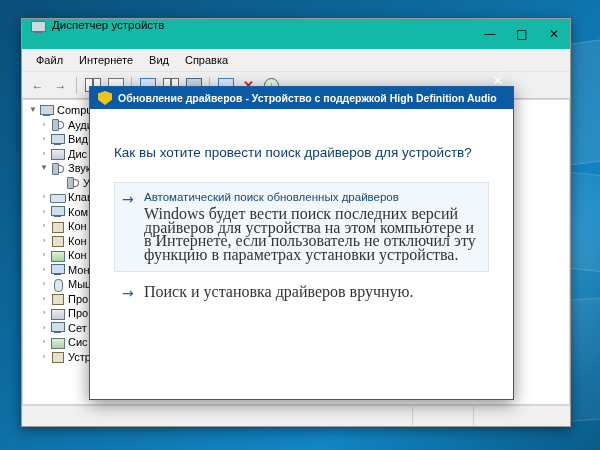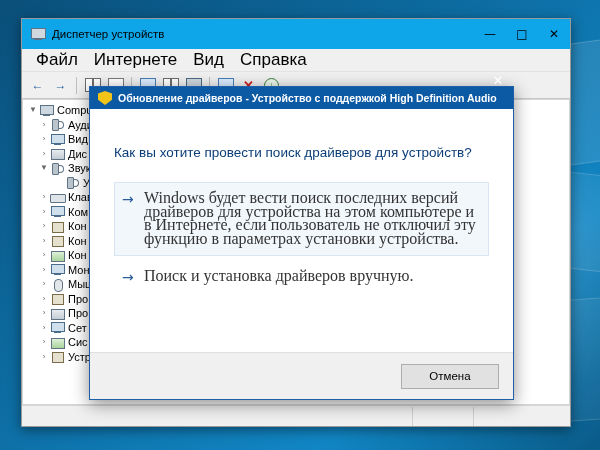--- a/index.html
+++ b/index.html
@@ -43,23 +43,23 @@
     width: 548px;
     height: 407px;
     background: #f0f0f0;
     border: 1px solid #9a9a9a;
     box-shadow: 0 3px 12px rgba(0,0,0,0.45);
     display: flex;
     flex-direction: column;
   }
   #dm-titlebar {
     height: 30px;
-    background: #0ea5e9;
-    display: flex;
-    align-items: center;
+    background: #14b8a6;
+    display: flex;
+    align-items: flex-start;
     flex: 0 0 auto;
   }
   #dm-titlebar .t-icon {
     width: 16px; height: 16px;
     margin: 0 6px 0 8px;
     position: relative;
   }
   #dm-titlebar .t-icon .mon {
     position: absolute; left: 1px; top: 2px;
     width: 13px; height: 9px;
@@ -88,21 +88,21 @@
   #dm-menubar {
     height: 22px;
     display: flex;
     align-items: center;
     padding-left: 6px;
     border-bottom: 1px solid #e3e3e3;
     background: #f0f0f0;
     flex: 0 0 auto;
   }
   #dm-menubar .m-item {
-    font-size: 17px;
+    font-size: 11px;
     color: #000;
     padding: 2px 8px;
     white-space: nowrap;
   }
 
   
   #dm-toolbar {
     height: 26px;
     display: flex;
     align-items: center;
@@ -531,29 +531,27 @@
       <span id="wiz-title-text">Обновление драйверов - Устройство с поддержкой High Definition Audio</span>
       <span id="wiz-close">✕</span>
     </div>
 
     <div id="wiz-content">
       <div id="wiz-heading">Как вы хотите провести поиск драйверов для устройств?</div>
 
       <div class="choice hover-box">
         <span class="arrow">→</span>
         <span class="txt">
+          <div class="c-title">Автоматический поиск обновленных драйверов</div>
           <div class="c-desc">Windows будет вести поиск последних версий драйверов для устройства на этом компьютере и в Интернете, если пользователь не отключил эту функцию в параметрах установки устройства.</div>
         </span>
       </div>
 
       <div class="choice">
         <span class="arrow">→</span>
         <span class="txt">
           <div class="c-desc">Поиск и установка драйверов вручную.</div>
         </span>
       </div>
     </div>
 
-    <div id="wiz-footer">
-      <div id="wiz-cancel">Отмена</div>
-    </div>
   </div>
 </div>
 
 </body></html>

